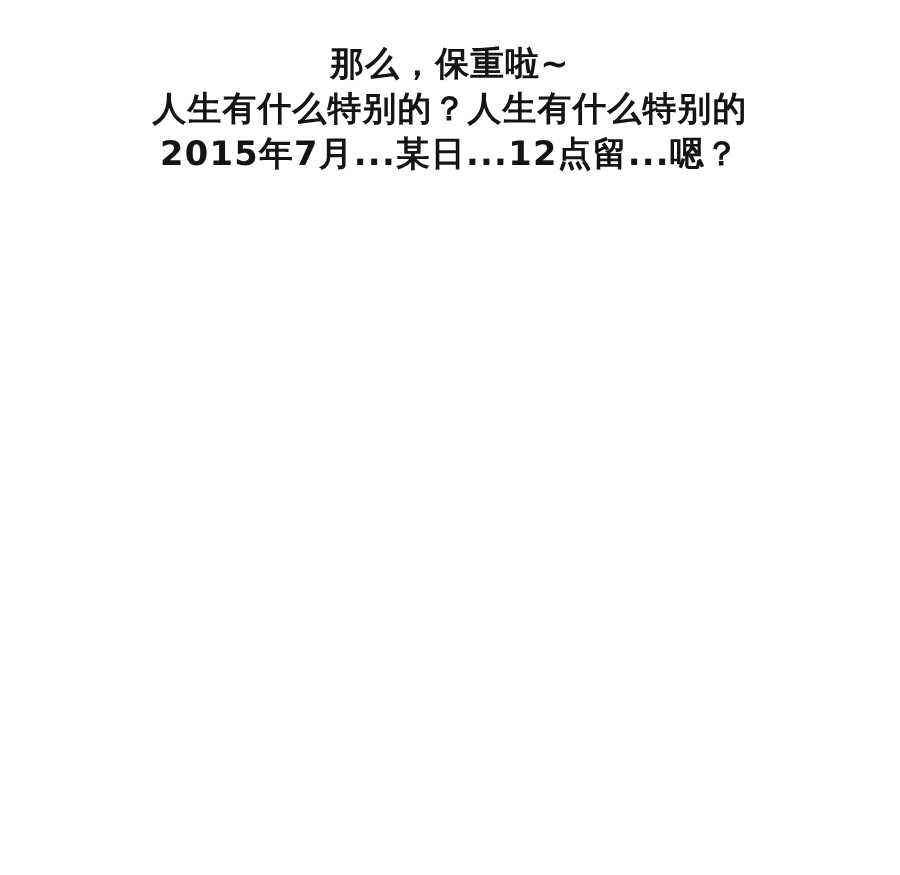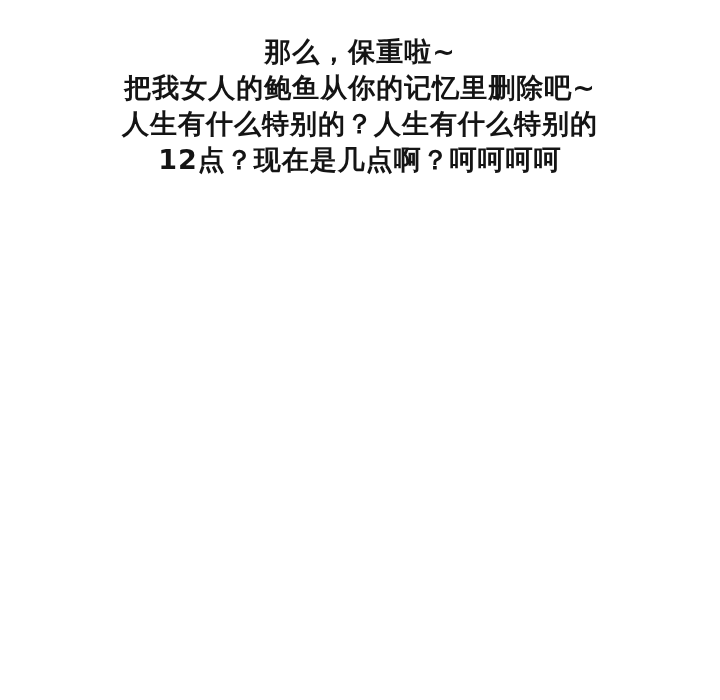--- a/index.html
+++ b/index.html
@@ -37,17 +37,16 @@
     color: #141414;
     white-space: nowrap;
   }
 </style>
 </head>
 <body>
 
 <div class="page">
   <div class="dialogue-block">
     <p class="dialogue-line">那么，保重啦~</p>
-    <p class="dialogue-line">把我女人的鲍鱼从你的记忆里删除吧~</p>
     <p class="dialogue-line">人生有什么特别的？人生有什么特别的</p>
-    <p class="dialogue-line">12点？现在是几点啊？呵呵呵呵</p>
+    <p class="dialogue-line">2015年7月...某日...12点留...嗯？</p>
   </div>
 </div>
 
 </body></html>

